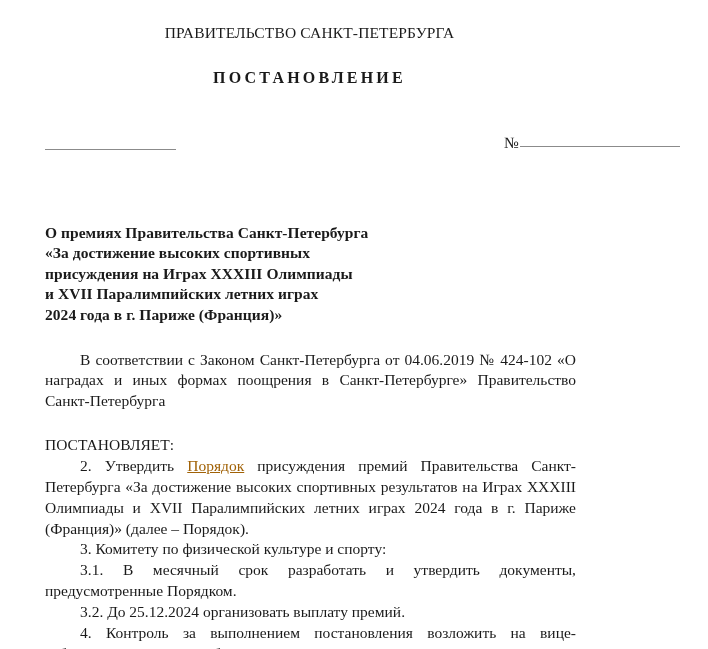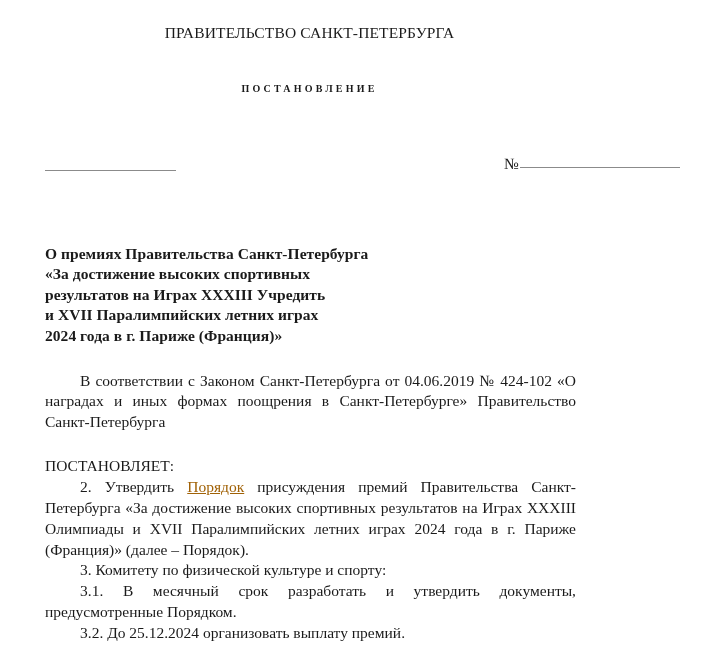--- a/index.html
+++ b/index.html
@@ -30,24 +30,24 @@
     text-align: center;
     font-size: 15.5px;
     line-height: 1.2;
     letter-spacing: 0.15px;
     margin: 0;
     padding-top: 24px;
   }
 
   .doc-kind {
     text-align: center;
-    font-size: 10px;
+    font-size: 16px;
     font-weight: bold;
     letter-spacing: 3.2px;
-    margin: 14px;
+    margin: 0;
     padding-top: 26px;
   }
 
   
   .reg-line {
     position: relative;
     height: 28px;
     margin: 0;
     padding-top: 44px;
   }
@@ -132,21 +132,21 @@
     <div class="rule-date"></div>
     <div class="num-group">
       <span class="num-sign">№</span>
       <span class="rule-num"></span>
     </div>
   </div>
 
   <div class="subject">
     <span class="subject-line">О премиях Правительства Санкт-Петербурга</span>
     <span class="subject-line">«За достижение высоких спортивных</span>
-    <span class="subject-line">результатов на Играх XXXIII Учредить</span>
+    <span class="subject-line">присуждения на Играх XXXIII Олимпиады</span>
     <span class="subject-line">и XVII Паралимпийских летних играх</span>
     <span class="subject-line">2024 года в г. Париже (Франция)»</span>
   </div>
 
   <div class="body-block">
 
     <p class="para indent preamble">В соответствии с Законом Санкт-Петербурга от 04.06.2019 № 424-102 «О наградах и иных формах поощрения в Санкт-Петербурге» Правительство Санкт-Петербурга</p>
 
     <p class="para resolves">ПОСТАНОВЛЯЕТ:</p>
 

